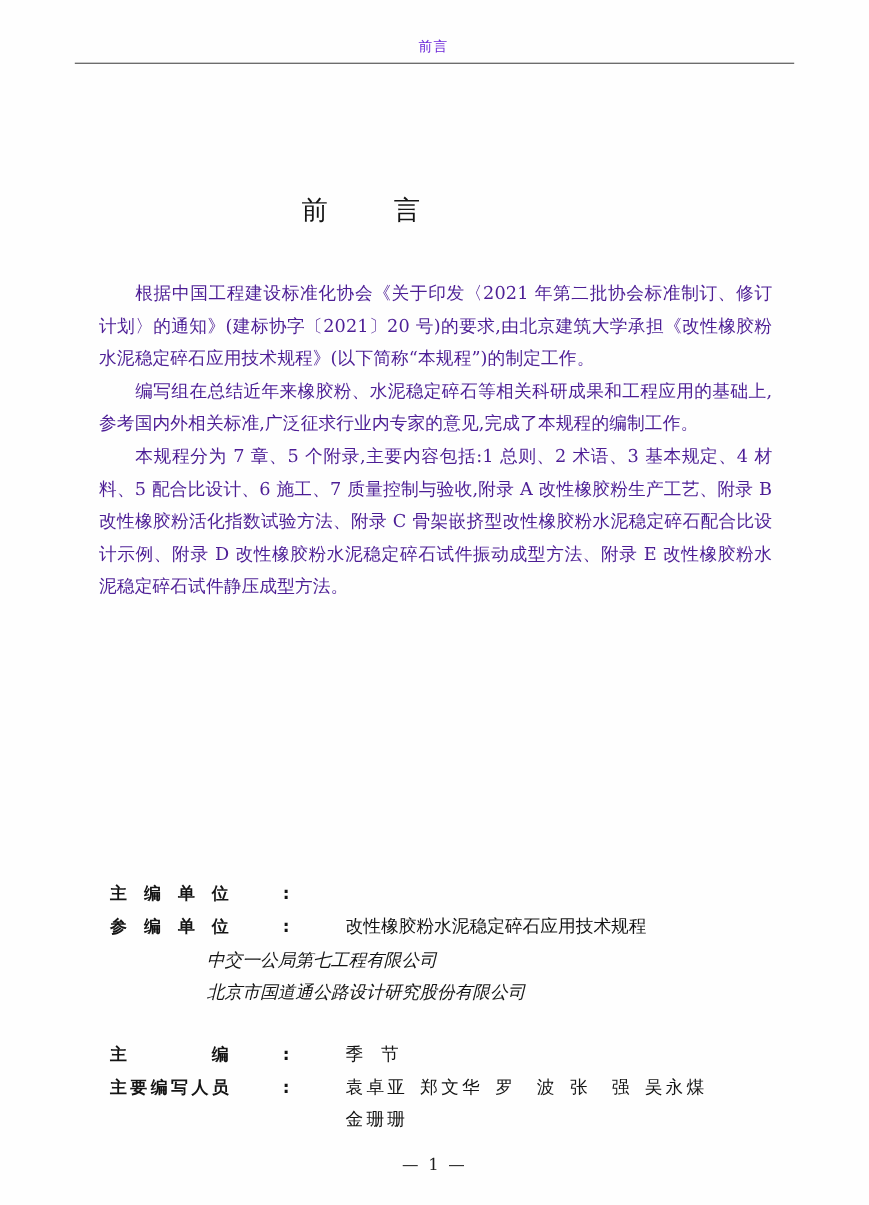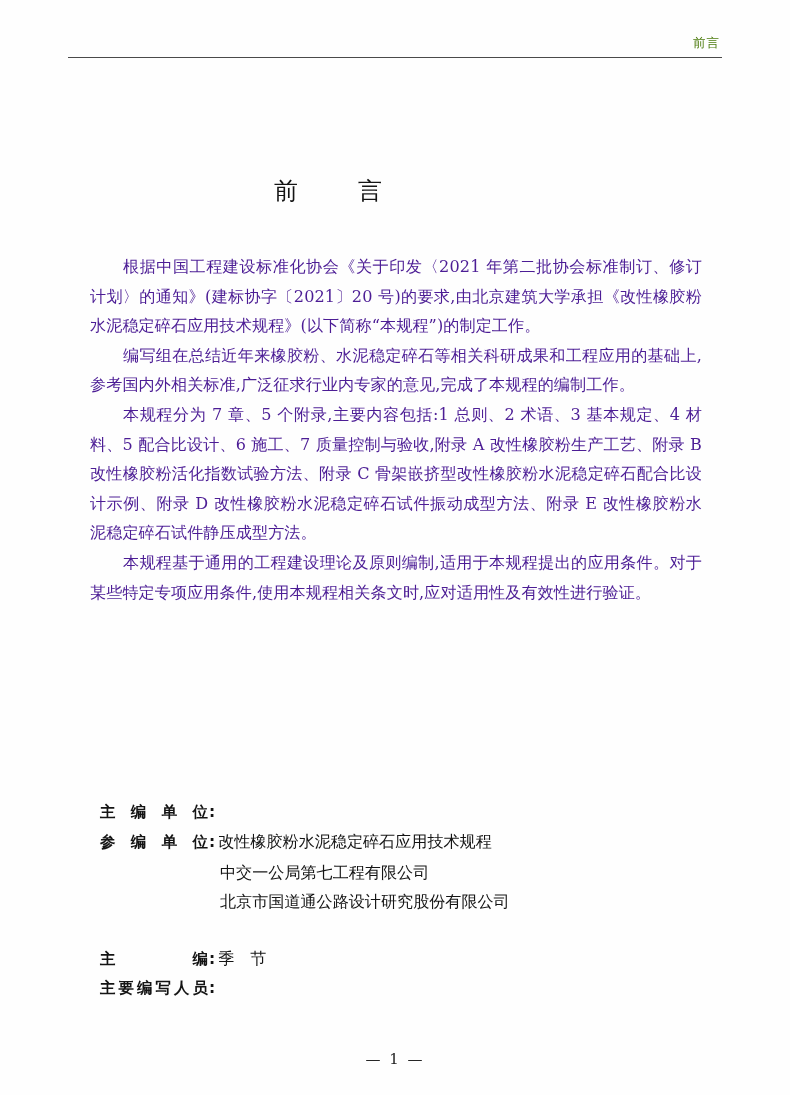--- a/index.html
+++ b/index.html
@@ -25,25 +25,25 @@
   }
 
   
   .running-head {
     position: absolute;
     left: 68px;
     top: 34px;
     width: 654px;
   }
   .running-head-text {
-    text-align: right;
+    text-align: center;
     font-size: 12.5px;
     letter-spacing: 1px;
-    color: #4d7c0f;
-    font-family: Liberation Serif, serif;
+    color: #6d28d9;
+    font-family: Liberation Mono, monospace;
     padding-right: 2px;
     line-height: 18px;
   }
   .header-rule {
     margin-top: 5px;
     height: 1px;
     background: #4a4a4a;
     width: 100%;
   }
 
@@ -86,20 +86,21 @@
     left: 100px;
     top: 798px;
     width: 600px;
     font-size: 16.1px;
     color: #141414;
   }
   .credit-row {
     display: flex;
     align-items: baseline;
     line-height: 29.4px;
+    gap: 48px;
   }
   .credit-label {
     width: 108px;
     flex: 0 0 108px;
     font-weight: bold;
     display: flex;
     justify-content: space-between;
     font-family: "DejaVu Sans", "Liberation Sans", sans-serif;
     font-size: 15.4px;
   }
@@ -113,23 +114,24 @@
     font-weight: bold;
     padding: 0 3px 0 1px;
     font-family: "DejaVu Sans", "Liberation Sans", sans-serif;
     font-size: 15.4px;
   }
   .credit-value {
     flex: 1;
     font-family: "DejaVu Serif", "Liberation Serif", serif;
   }
   .credit-cont {
-    margin-left: 120px;
+    margin-left: 88px;
     line-height: 29.4px;
     font-family: "DejaVu Serif", "Liberation Serif", serif;
+    font-style: italic;
   }
   .gap-block { height: 27px; }
 
   .name-list span {
     display: inline-block;
     min-width: 54px;
     text-align: justify;
     text-align-last: justify;
     margin-right: 14px;
   }
@@ -155,21 +157,20 @@
     <div class="running-head-text">前言</div>
     <div class="header-rule"></div>
   </div>
 
   <div class="page-title">前　言</div>
 
   <div class="body-block">
     <p class="para">根据中国工程建设标准化协会《关于印发〈2021 年第二批协会标准制订、修订计划〉的通知》(建标协字〔2021〕20 号)的要求,由北京建筑大学承担《改性橡胶粉水泥稳定碎石应用技术规程》(以下简称“本规程”)的制定工作。</p>
     <p class="para">编写组在总结近年来橡胶粉、水泥稳定碎石等相关科研成果和工程应用的基础上,参考国内外相关标准,广泛征求行业内专家的意见,完成了本规程的编制工作。</p>
     <p class="para">本规程分为 7 章、5 个附录,主要内容包括:1 总则、2 术语、3 基本规定、4 材料、5 配合比设计、6 施工、7 质量控制与验收,附录 A 改性橡胶粉生产工艺、附录 B 改性橡胶粉活化指数试验方法、附录 C 骨架嵌挤型改性橡胶粉水泥稳定碎石配合比设计示例、附录 D 改性橡胶粉水泥稳定碎石试件振动成型方法、附录 E 改性橡胶粉水泥稳定碎石试件静压成型方法。</p>
-    <p class="para">本规程基于通用的工程建设理论及原则编制,适用于本规程提出的应用条件。对于某些特定专项应用条件,使用本规程相关条文时,应对适用性及有效性进行验证。</p>
   </div>
 
   <div class="credits">
 
     <div class="credit-row">
       <span class="credit-label tight">主编单位</span>
       <span class="credit-colon">:</span>
     </div>
 
     <div class="credit-row">
@@ -184,19 +185,20 @@
 
     <div class="credit-row">
       <span class="credit-label tight">主编</span>
       <span class="credit-colon">:</span>
       <span class="credit-value">季　节</span>
     </div>
 
     <div class="credit-row">
       <span class="credit-label tight">主要编写人员</span>
       <span class="credit-colon">:</span>
+      <span class="credit-value name-list"><span>袁卓亚</span><span>郑文华</span><span>罗　波</span><span>张　强</span><span>吴永煤</span><span>金珊珊</span></span>
     </div>
 
   </div>
 
   <div class="page-number">— 1 —</div>
 
 </div>
 
 </body></html>

